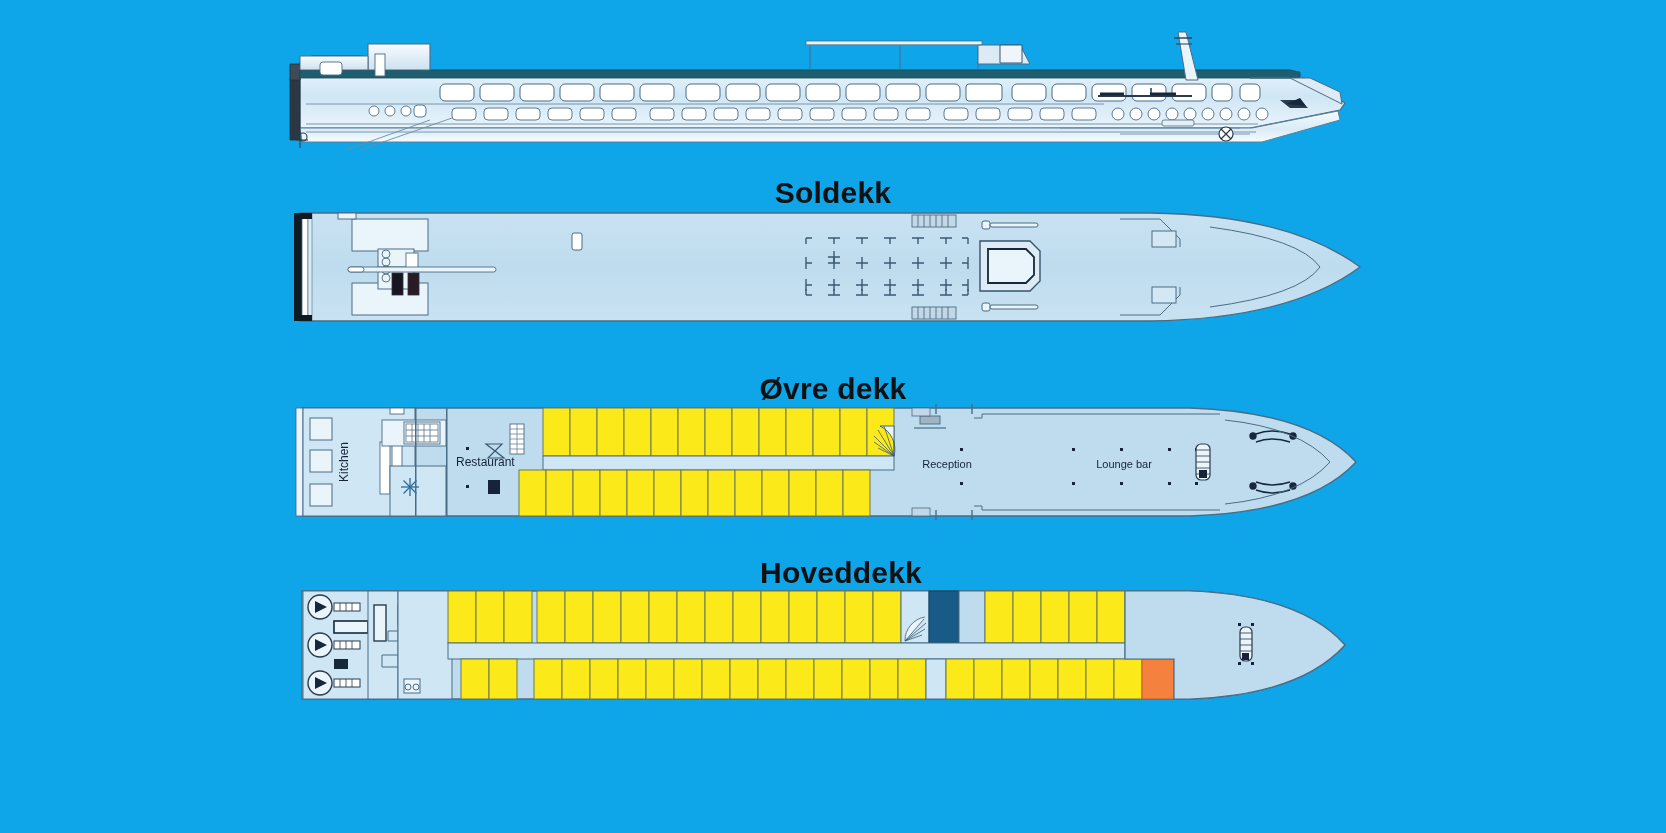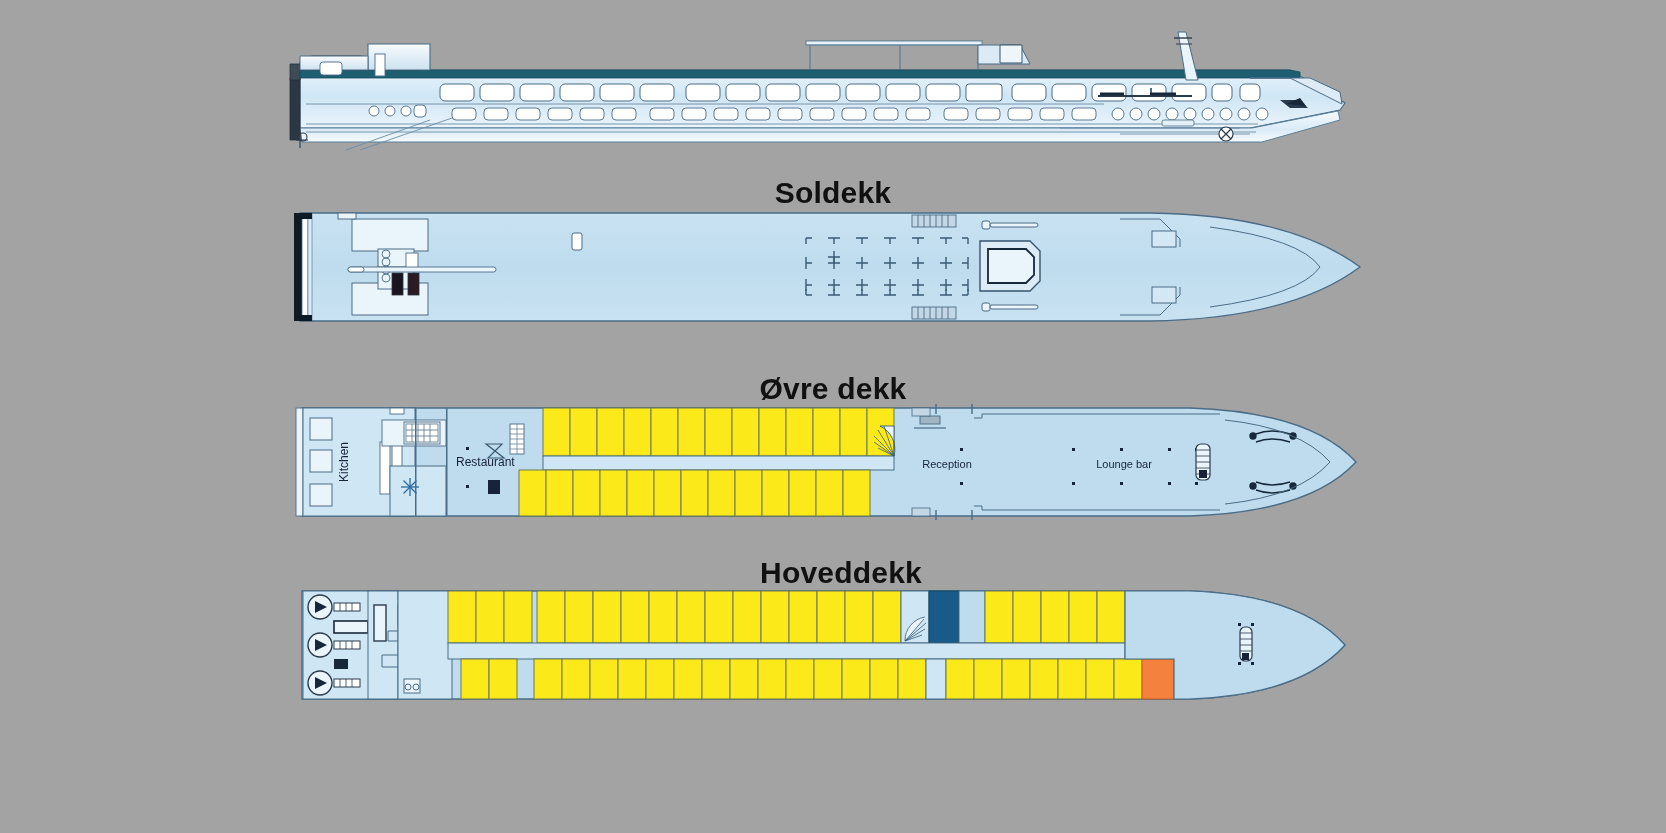--- a/index.html
+++ b/index.html
@@ -12,21 +12,21 @@
     width: 1666px;
     height: 833px;
     overflow: hidden;
     font-family: "Liberation Sans", sans-serif;
     position: relative;
   }
   #stage {
     position: relative;
     width: 1666px;
     height: 833px;
-    background: #a3a3a3;
+    background: #0ea5e9;
   }
   .deck-title {
     position: absolute;
     width: 100%;
     text-align: center;
     font-family: "Liberation Sans", sans-serif;
     font-size: 30px;
     font-weight: 600;
     color: #111111;
     letter-spacing: 0.2px;

